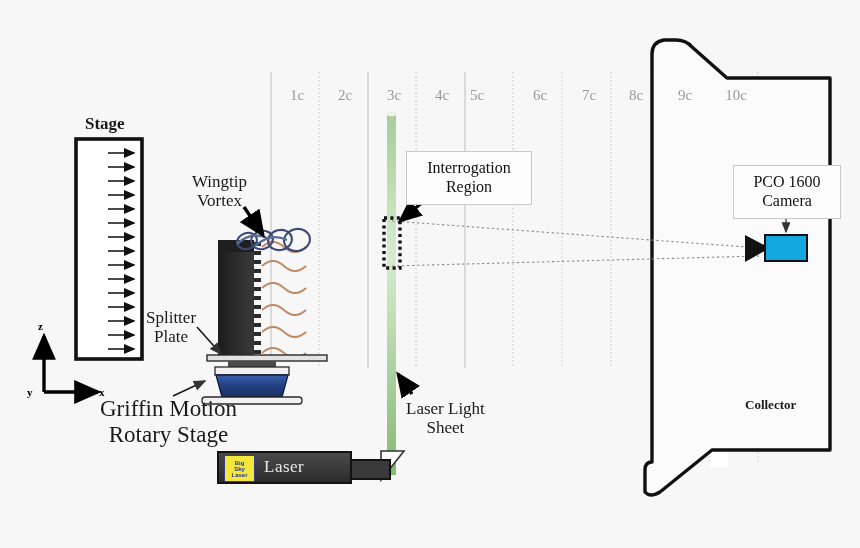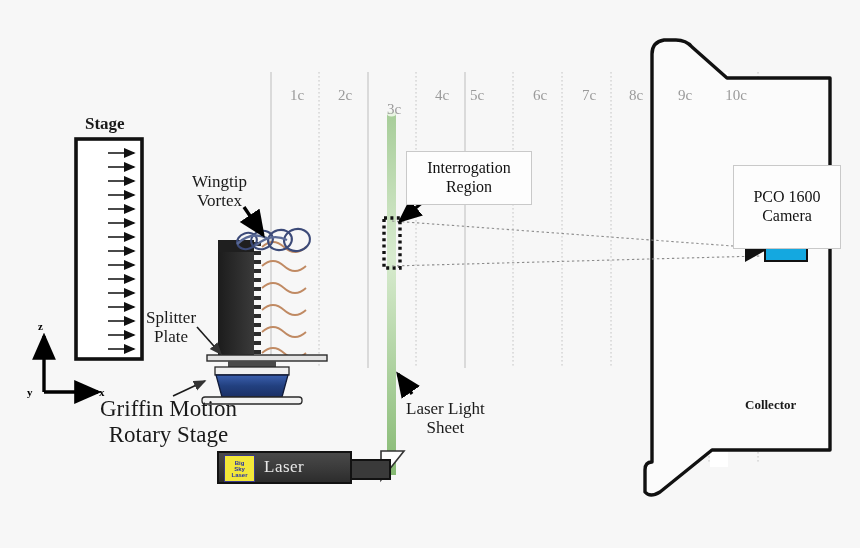--- a/index.html
+++ b/index.html
@@ -228,21 +228,21 @@
     </g>
 
     <g>
       <line x1="44" y1="392" x2="44" y2="336" stroke="#000" stroke-width="3.4" marker-end="url(#arrowMd)"></line>
       <line x1="44" y1="392" x2="98" y2="392" stroke="#000" stroke-width="3.4" marker-end="url(#arrowMd)"></line>
     </g>
   </svg>
 
   <div class="grid-lbl" style="left:285px;top:87px;width:24px;">1c</div>
   <div class="grid-lbl" style="left:333px;top:87px;width:24px;">2c</div>
-  <div class="grid-lbl" style="left:382px;top:101px;width:24px;text-align:center;">3c</div>
+  <div class="grid-lbl" style="left:382px;top:87px;width:24px;text-align:center;">3c</div>
   <div class="grid-lbl" style="left:430px;top:87px;width:24px;">4c</div>
   <div class="grid-lbl" style="left:465px;top:87px;width:24px;">5c</div>
   <div class="grid-lbl" style="left:528px;top:87px;width:24px;">6c</div>
   <div class="grid-lbl" style="left:577px;top:87px;width:24px;">7c</div>
   <div class="grid-lbl" style="left:624px;top:87px;width:24px;">8c</div>
   <div class="grid-lbl" style="left:673px;top:87px;width:24px;">9c</div>
   <div class="grid-lbl" style="left:722px;top:87px;width:28px;">10c</div>
 
   <div class="lbl bold" style="left:85px;top:114px;font-size:17px;">Stage</div>
 
@@ -266,21 +266,21 @@
   <div class="lbl" style="left:406px;top:399px;font-size:17px;">
     <div>Laser Light</div>
     <div>Sheet</div>
   </div>
 
   <div class="callout" style="left:406px;top:151px;width:112px;padding:7px 6px;font-size:16px;">
     <div>Interrogation</div>
     <div>Region</div>
   </div>
 
-  <div class="callout" style="left:733px;top:165px;width:94px;padding:22px 6px;font-size:16px;">
+  <div class="callout" style="left:733px;top:165px;width:94px;padding:7px 6px;font-size:16px;">
     <div>PCO 1600</div>
     <div>Camera</div>
   </div>
 
   <div class="laser-txt" style="left:264px;top:457px;">Laser</div>
 
   <div class="logo" style="left:224px;top:455px;width:29px;height:25px;">
     <span>Big</span>
     <span>Sky</span>
     <span>Laser</span>

